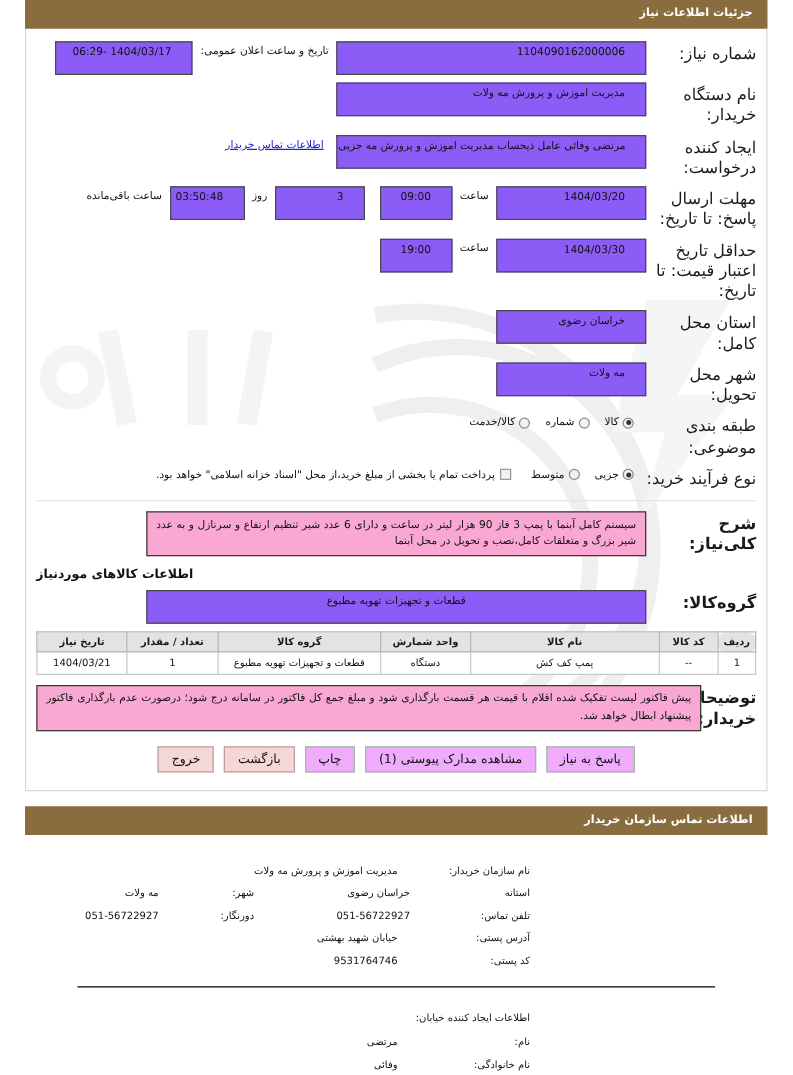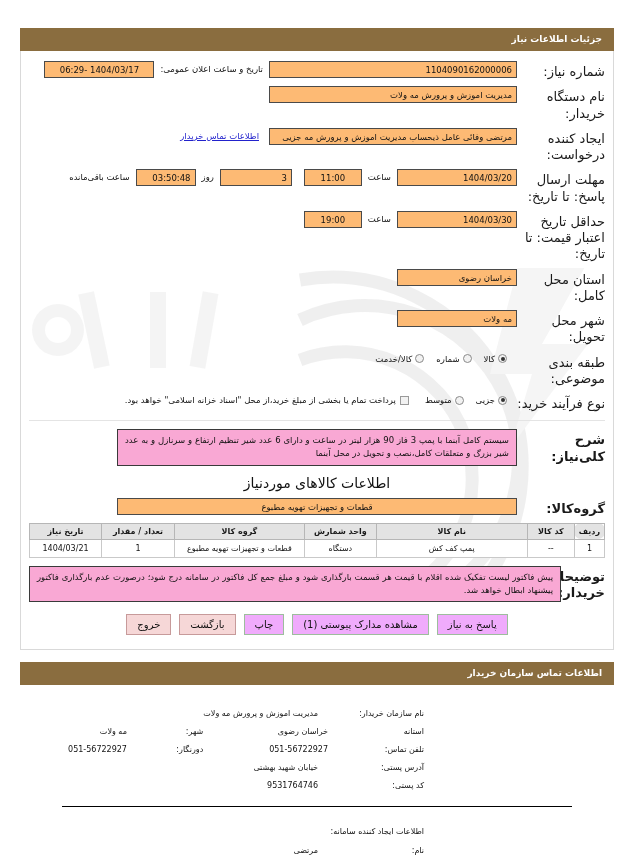--- a/index.html
+++ b/index.html
@@ -42,21 +42,21 @@
   
   .bar {
     background: #8a6d3f;
     color: #ffffff;
     font-size: 9px;
     font-weight: bold;
     padding: 6px 12px 7px 12px;
     text-align: right;
     letter-spacing: .2px;
   }
-  .bar-wrap { padding: 0 10px; margin-top: 28px; }
+  .bar-wrap { padding: 0 10px; }
 
   
   .card {
     border: 1px solid #d9d9d9;
     border-top: none;
     background: rgba(255,255,255,0.0);
     margin: 0 10px;
     padding: 10px 8px 8px 8px;
     box-sizing: border-box;
   }
@@ -75,24 +75,24 @@
     min-width: 88px;
     text-align: right;
     padding-top: 3px;
     font-size: 13px;
     line-height: 1.25;
     color: #1a1a1a;
   }
   .lbl.bold { font-weight: bold; }
   .fld {
     border: 1px solid #4a4a4a;
-    background: #fdba74;
-    height: 17px;
+    background: #8b5cf6;
+    height: 27px;
     line-height: 17px;
-    padding: 0 4px;
+    padding: 0 16px;
     box-sizing: border-box;
     font-size: 8.5px;
     text-align: right;
     white-space: nowrap;
     overflow: hidden;
     color: #111;
   }
   .fld.w-big   { width: 248px; }
   .fld.w-mid   { width: 248px; }
   .fld.w-date  { width: 120px; }
@@ -152,24 +152,24 @@
   .descbox {
     border: 1px solid #3a3a3a;
     background: #f9a8d4;
     padding: 4px 7px;
     font-size: 8.5px;
     line-height: 1.55;
     text-align: justify;
     box-sizing: border-box;
   }
   .section-title {
-    font-weight: normal;
-    font-size: 14px;
+    font-weight: bold;
+    font-size: 10px;
     margin: 9px 0 7px 0;
-    text-align: center;
+    text-align: left;
   }
 
   
   table.items {
     width: 100%;
     border-collapse: collapse;
     font-size: 8px;
     background: #fff;
   }
   table.items th {
@@ -272,21 +272,21 @@
       <div class="frow">
         <div class="lbl">ایجاد کننده درخواست:</div>
         <div class="fld w-mid">مرتضی وفائی عامل ذیحساب مدیریت اموزش و پرورش مه جزیی</div>
         <div class="link">اطلاعات تماس خریدار</div>
       </div>
 
       <div class="frow">
         <div class="lbl">مهلت ارسال پاسخ: تا تاریخ:</div>
         <div class="fld w-date">1404/03/20</div>
         <div class="inline-lbl">ساعت</div>
-        <div class="fld w-clock">11:00</div>
+        <div class="fld w-clock">09:00</div>
         <div style="width:12px"></div>
         <div class="fld w-days">3</div>
         <div class="inline-lbl">روز</div>
         <div class="fld w-time">03:50:48</div>
         <div class="inline-lbl">ساعت باقی‌مانده</div>
       </div>
 
       <div class="frow">
         <div class="lbl">حداقل تاریخ اعتبار قیمت: تا تاریخ:</div>
         <div class="fld w-date">1404/03/30</div>
@@ -411,21 +411,21 @@
         <div class="c-val">خیابان شهید بهشتی</div>
       </div>
 
       <div class="crow" style="padding-right:190px;">
         <div class="c-lbl">کد پستی:</div>
         <div class="c-val"><span class="ltr">9531764746</span></div>
       </div>
 
       <div class="rule"></div>
 
-      <div class="sub-head" style="padding-right:190px;">اطلاعات ایجاد کننده سامانه:</div>
+      <div class="sub-head" style="padding-right:190px;">اطلاعات ایجاد کننده خیابان:</div>
 
       <div class="crow" style="padding-right:190px;">
         <div class="c-lbl">نام:</div>
         <div class="c-val">مرتضی</div>
       </div>
 
       <div class="crow" style="padding-right:190px;">
         <div class="c-lbl">نام خانوادگی:</div>
         <div class="c-val">وفائی</div>
       </div>

